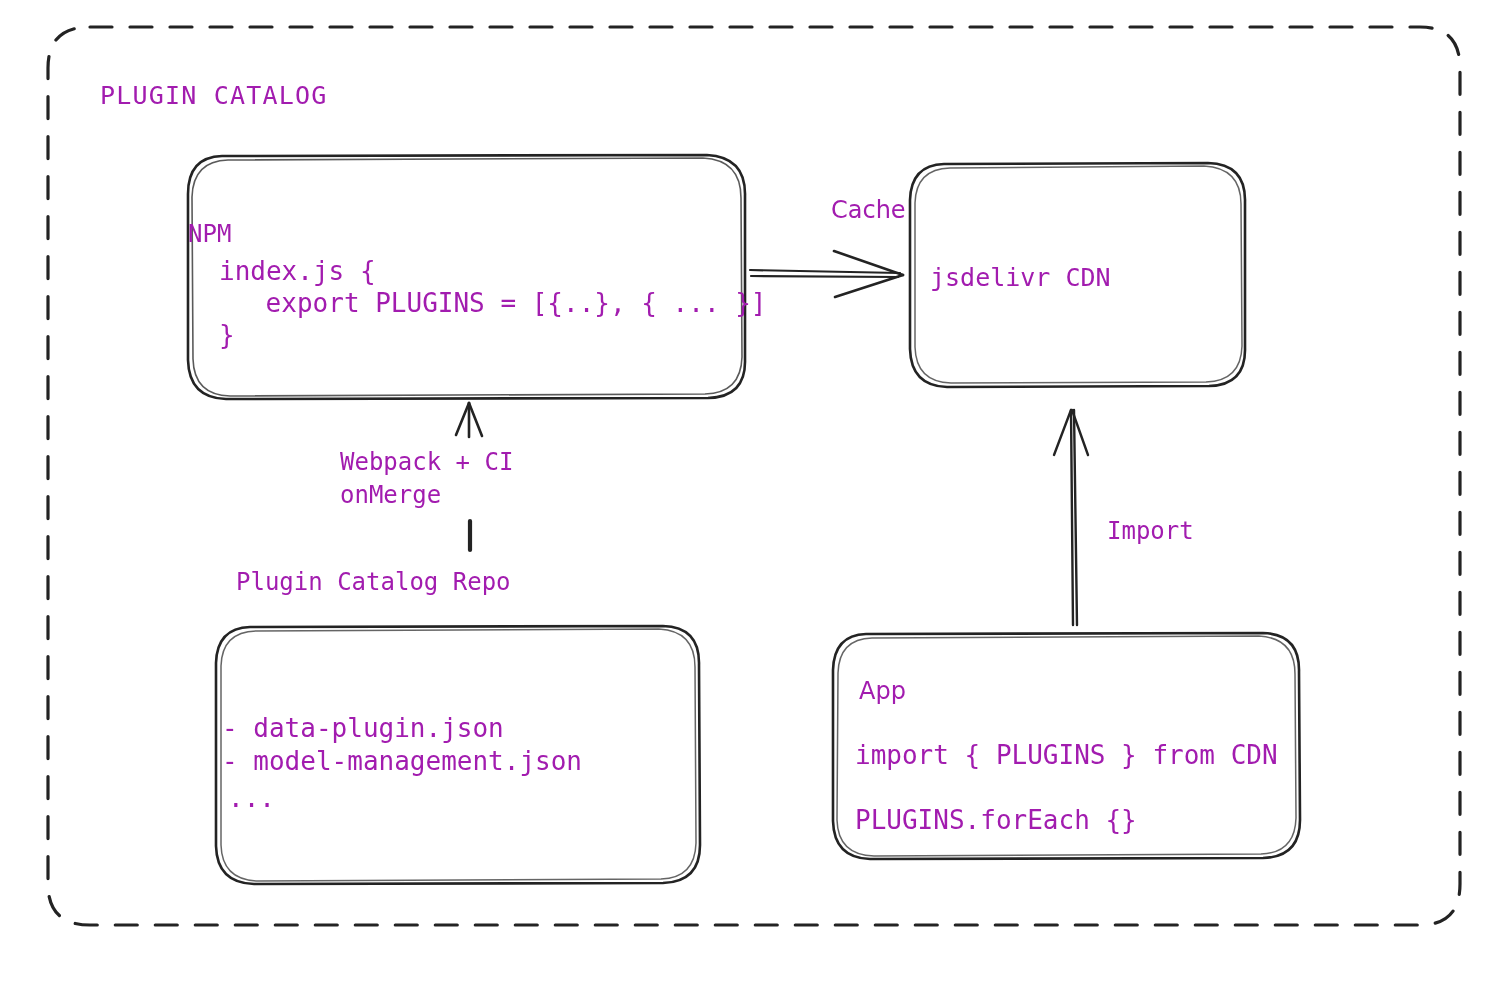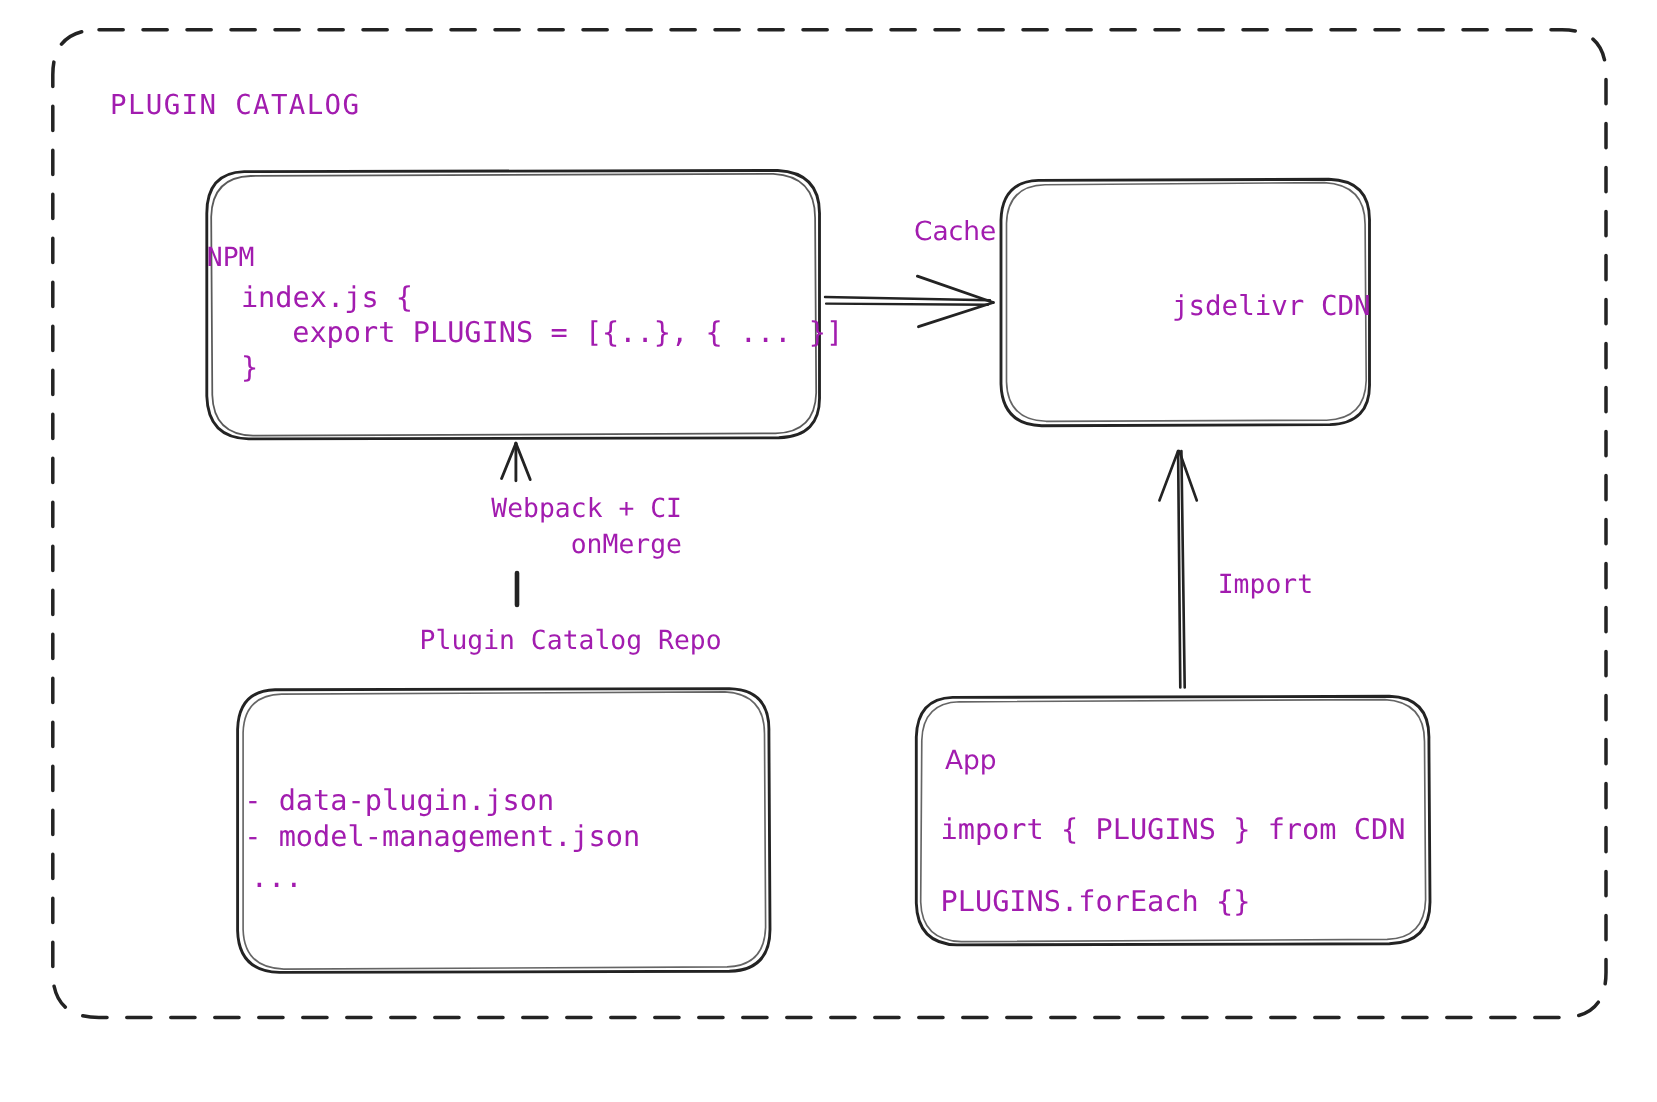--- a/index.html
+++ b/index.html
@@ -53,21 +53,22 @@
     font-size: 26px;
     line-height: 36px;
   }
   .t-label {
     font-size: 24px;
   }
   .t-cdn {
     font-size: 25px;
   }
   .center {
-    text-align: right;
+    text-align: left;
+    padding-left: 20px;
   }
 </style>
 </head>
 <body>
 
 <div id="canvas">
 
   <svg class="layer" viewBox="0 0 1506 1002">
 
     <g>

